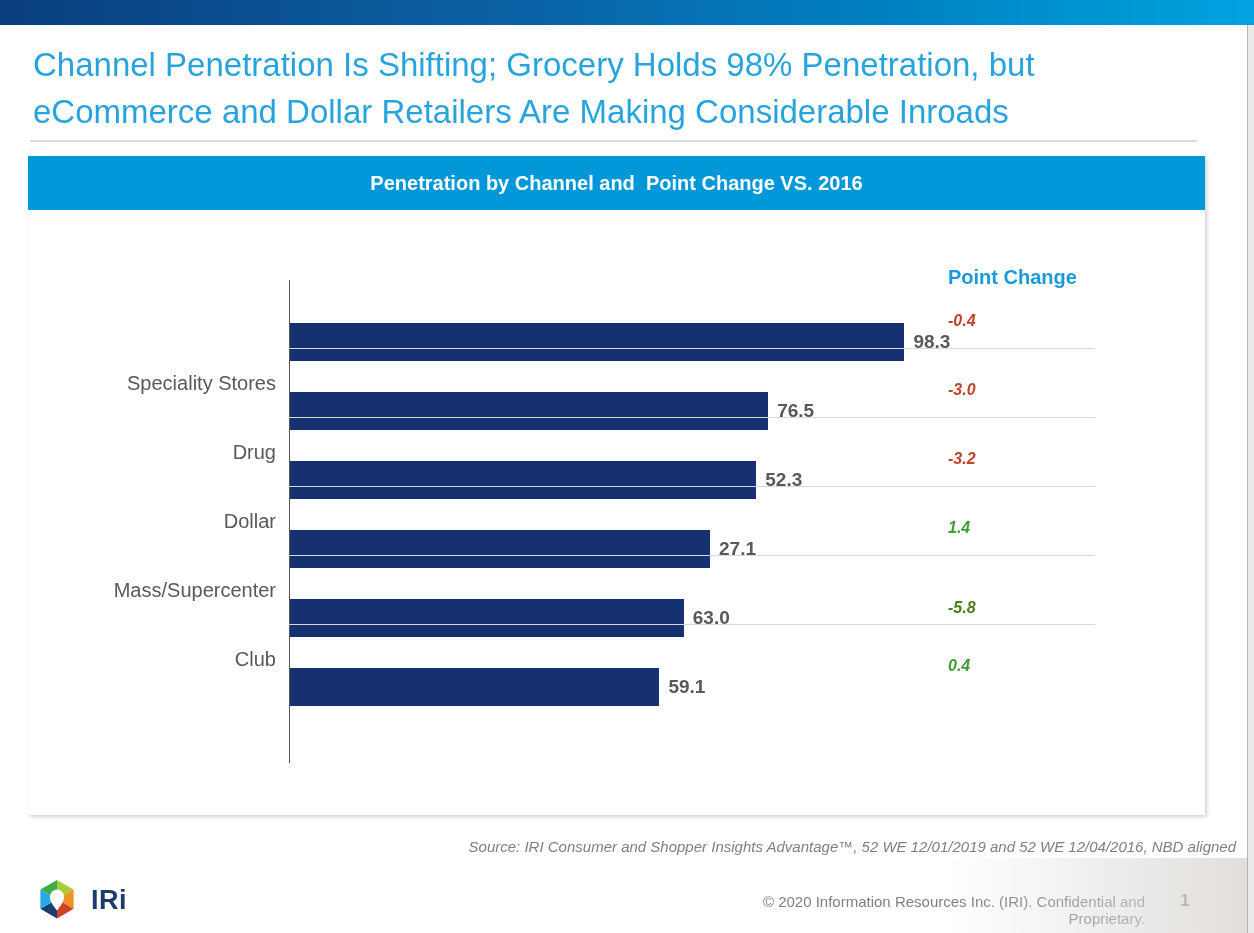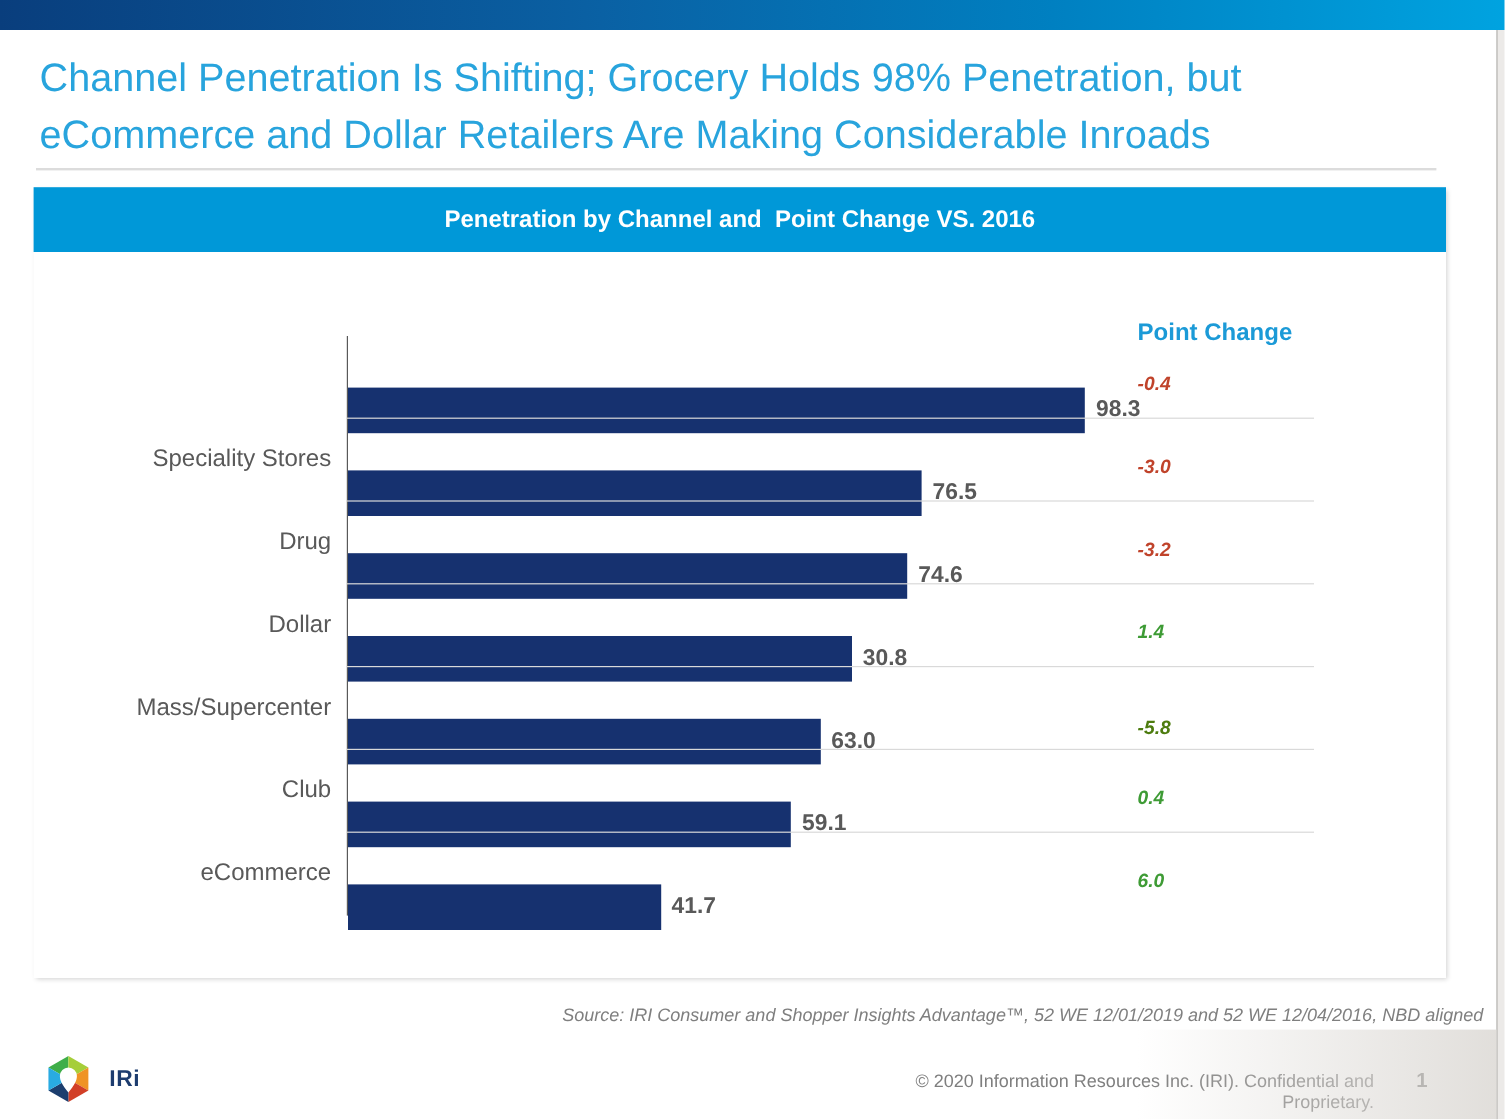--- a/index.html
+++ b/index.html
@@ -58,21 +58,21 @@
     position:absolute; left:261px; top:53px; width:806px; height:1px; background:#d9d9d9;
   }
   .chart-row:last-of-type .row-divider { display:none; }
   
   .source-note {
     position:absolute; right:18px; top:838px; width:1000px; text-align:right;
     font-style:italic; color:#7f7f7f; font-size:15px;
   }
   .footer-logo { position:absolute; left:36px; top:877px; display:flex; align-items:center; }
   .logo-mark { width:42px; height:46px; }
-  .logo-text { margin-left:13px; color:#1d3c6e; font-weight:bold; font-size:19px; letter-spacing:0.5px; }
+  .logo-text { margin-left:13px; color:#1d3c6e; font-weight:bold; font-size:27px; letter-spacing:0.5px; }
   .footer-copyright {
     position:absolute; left:700px; top:893px; width:445px; text-align:right;
     color:#7f7f7f; font-size:15px;
   }
   .page-number {
     position:absolute; left:1150px; top:891px; width:70px; text-align:center;
     color:#595959; font-weight:bold; font-size:17px;
   }
   
   .edge-strip {
@@ -115,31 +115,31 @@
         <div class="bar-value">76.5</div>
       </div>
       <div class="pc-value" style="color: rgb(192, 67, 43);">-3.0</div>
       <div class="row-divider"></div>
     </div>
 
     <div class="chart-row" style="--i:2">
       <div class="row-label">Drug</div>
       <div class="bar-wrap">
         <div class="bar" style="width: 466.25px; background: rgb(22, 49, 111);"></div>
-        <div class="bar-value">74.6</div>
+        <div class="bar-value">52.3</div>
       </div>
       <div class="pc-value" style="color: rgb(192, 67, 43);">-3.2</div>
       <div class="row-divider"></div>
     </div>
 
     <div class="chart-row" style="--i:3">
       <div class="row-label">Dollar</div>
       <div class="bar-wrap">
         <div class="bar" style="width: 420px; background: rgb(22, 49, 111);"></div>
-        <div class="bar-value">30.8</div>
+        <div class="bar-value">27.1</div>
       </div>
       <div class="pc-value" style="color: rgb(62, 155, 53);">1.4</div>
       <div class="row-divider"></div>
     </div>
 
     <div class="chart-row" style="--i:4">
       <div class="row-label">Mass/Supercenter</div>
       <div class="bar-wrap">
         <div class="bar" style="width: 393.75px; background: rgb(22, 49, 111);"></div>
         <div class="bar-value">63.0</div>
@@ -151,29 +151,20 @@
     <div class="chart-row" style="--i:5">
       <div class="row-label">Club</div>
       <div class="bar-wrap">
         <div class="bar" style="width: 369.375px; background: rgb(22, 49, 111);"></div>
         <div class="bar-value">59.1</div>
       </div>
       <div class="pc-value" style="color: rgb(62, 155, 53);">0.4</div>
       <div class="row-divider"></div>
     </div>
 
-    <div class="chart-row" style="--i:6">
-      <div class="row-label">eCommerce</div>
-      <div class="bar-wrap">
-        <div class="bar" style="width: 260.625px; background: rgb(22, 49, 111);"></div>
-        <div class="bar-value">41.7</div>
-      </div>
-      <div class="pc-value" style="color: rgb(62, 155, 53);">6.0</div>
-
-    </div>
   </div>
 
   <div class="source-note">Source: IRI Consumer and Shopper Insights Advantage™, 52 WE 12/01/2019 and 52 WE 12/04/2016, NBD aligned</div>
 
   <div class="footer-logo">
     <svg class="logo-mark" viewBox="0 0 100 110" xmlns="http://www.w3.org/2000/svg">
       <polygon points="50,53 50,7 10.2,30" fill="#3fae49"></polygon>
       <polygon points="50,53 50,7 89.8,30" fill="#a6ce39"></polygon>
       <polygon points="50,53 89.8,30 89.8,76" fill="#ef9325"></polygon>
       <polygon points="50,53 89.8,76 50,99" fill="#d23f27"></polygon>

